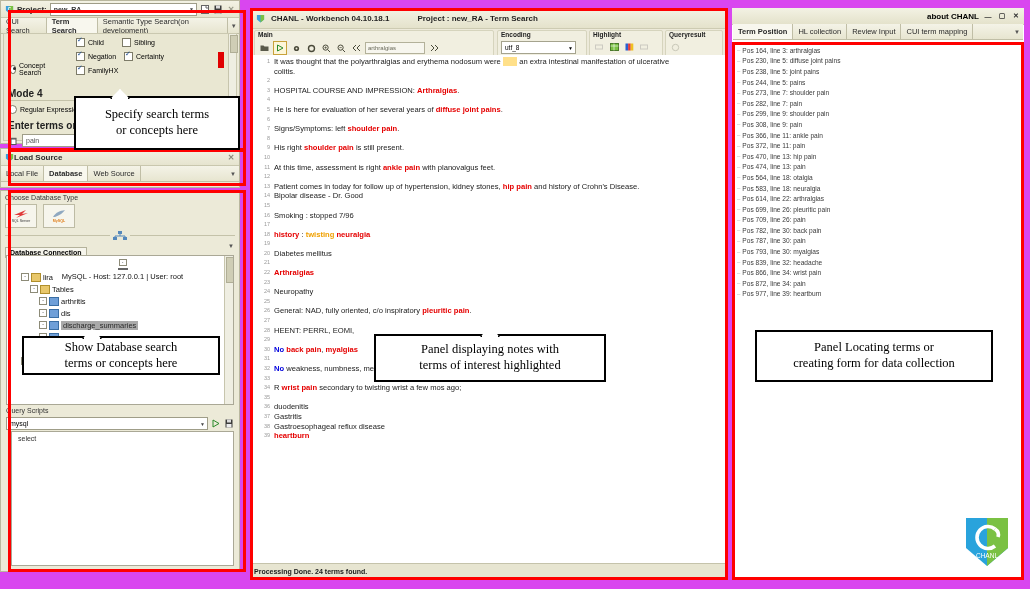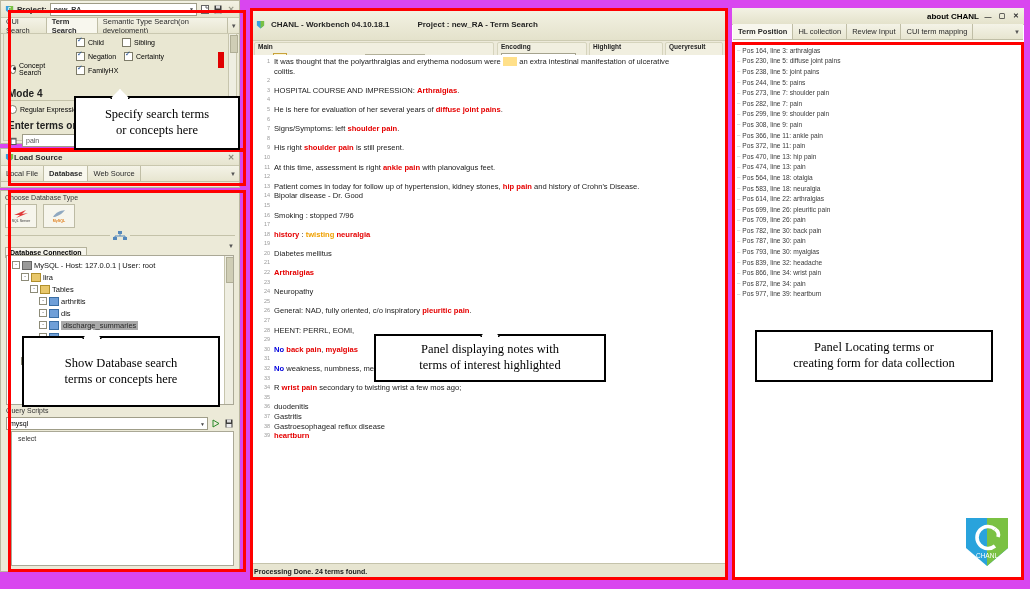--- a/index.html
+++ b/index.html
@@ -93,21 +93,21 @@
   .scroll-v { position:absolute; right:0; top:0; width:8px; bottom:0; background:#efeee2; border-left:1px solid #c7c5ad; }
   .scroll-v .thumb { position:absolute; left:1px; width:6px; background:#cfcdb5; border:1px solid #b0ae96; }
   .qsbox { background:#fff; border:1px solid #aaa896; }
   .combo-sm { height:11px; background:#fff; border:1px solid #9f9d88; font-size:7px; display:flex; align-items:center; padding-left:3px; position:relative; }
   .combo-sm .arr { position:absolute; right:2px; font-size:5px; color:#444; }
 
   
   #centercol { left: 250px; top: 8px; width: 478px; height: 572px; background:#fff; border:1px solid #b9b79e; }
   #centerTitle {
     height: 15px; background: linear-gradient(#f3f2e4,#e4e2cb);
-    display:flex; align-items:center; gap:6px; padding:8px 4px; font-size:8px; font-weight:bold; color:#1f1f1f;
+    display:flex; align-items:center; gap:6px; padding:2px 4px; font-size:8px; font-weight:bold; color:#1f1f1f;
     border-bottom:1px solid #cdcbb2;
   }
   #toolbar { height:30px; background:#edeada; border-bottom:1px solid #cdcbb2; position:relative; }
   .tbgroup { position:absolute; top:1px; bottom:1px; border:1px solid #d6d4bd; border-radius:2px; background:#f1efe0; }
   .tbgroup .ghdr { position:absolute; top:0px; left:3px; font-size:6.5px; font-weight:bold; color:#222; }
   .tbrow { position:absolute; left:3px; top:10px; display:flex; align-items:center; gap:3px; }
   .tbtn { width:12px; height:12px; display:flex; align-items:center; justify-content:center; font-size:8px; color:#555; }
   .tbtn.pressed { border:1px solid #c8a23a; background:#fdf6d8; }
   .tbinput { width:56px; height:10px; border:1px solid #b3b19a; background:#f7f6ee; font-size:6px; color:#6a6a5a; display:flex; align-items:center; padding-left:2px; }
   .tbcombo { width:70px; height:11px; border:1px solid #a5a38e; background:#fff; font-size:6.5px; display:flex; align-items:center; padding-left:3px; position:relative; }
@@ -311,21 +311,21 @@
         <div style="flex:1; height:1px; background:#c4c2a9;"></div>
       </div>
 
       <div style="position:absolute; left:4px; top:50px;">
         <div style="display:inline-block; border:1px solid #b4b29b; background:#f6f5ec; font-size:7px; font-weight:bold; padding:1px 4px;">Database Connection</div>
       </div>
       <div style="position:absolute; right:5px; top:52px; font-size:6px; color:#555;">▼</div>
 
       <div class="treebox" style="position:absolute; left:5px; right:5px; top:64px; height:148px;">
         <div id="treeRows" style="padding:3px 0 0 3px;">
-            <div class="trow" style="padding-left: 2px;">
+            <div class="trow" style="padding-left: 2px; flex-direction: column;">
               <span class="tnode">-</span>
               <span class="ticon db"></span>
               <span class="lbl">MySQL - Host: 127.0.0.1 | User: root</span>
             </div>
             <div class="trow" style="padding-left: 11px;">
               <span class="tnode">-</span>
               <span class="ticon folder"></span>
               <span class="lbl">lira</span>
             </div>
             <div class="trow" style="padding-left: 20px;">
@@ -811,21 +811,21 @@
   <div class="redbox" style="left:8px; top:190px; width:238px; height:382px;"></div>
   <div class="redbox" style="left:250px; top:8px; width:478px; height:572px;"></div>
   <div class="redbox" style="left:732px; top:42px; width:292px; height:538px;"></div>
 
   <div class="callout" style="left:74px; top:96px; width:166px; height:54px;">
     <span style="white-space:pre-line;">Specify search terms
 or concepts here</span>
     <span class="tail" style="left:34px; top:-9px; transform:skewX(0deg); clip-path: polygon(0 100%, 50% 0, 100% 100%);"></span>
   </div>
 
-  <div class="callout" style="left:22px; top:336px; width:198px; height:71px;">
+  <div class="callout" style="left:22px; top:336px; width:198px; height:39px;">
     <span style="white-space:pre-line;">Show Database search
 terms or concepts here</span>
     <span class="tail" style="left:58px; top:-9px; clip-path: polygon(0 100%, 50% 0, 100% 100%);"></span>
   </div>
 
   <div class="callout" style="left:374px; top:334px; width:232px; height:48px;">
     <span style="white-space:pre-line;">Panel displaying notes with
 terms of interest highlighted</span>
     <span class="tail" style="left:104px; top:-9px; clip-path: polygon(0 100%, 50% 0, 100% 100%);"></span>
   </div>

